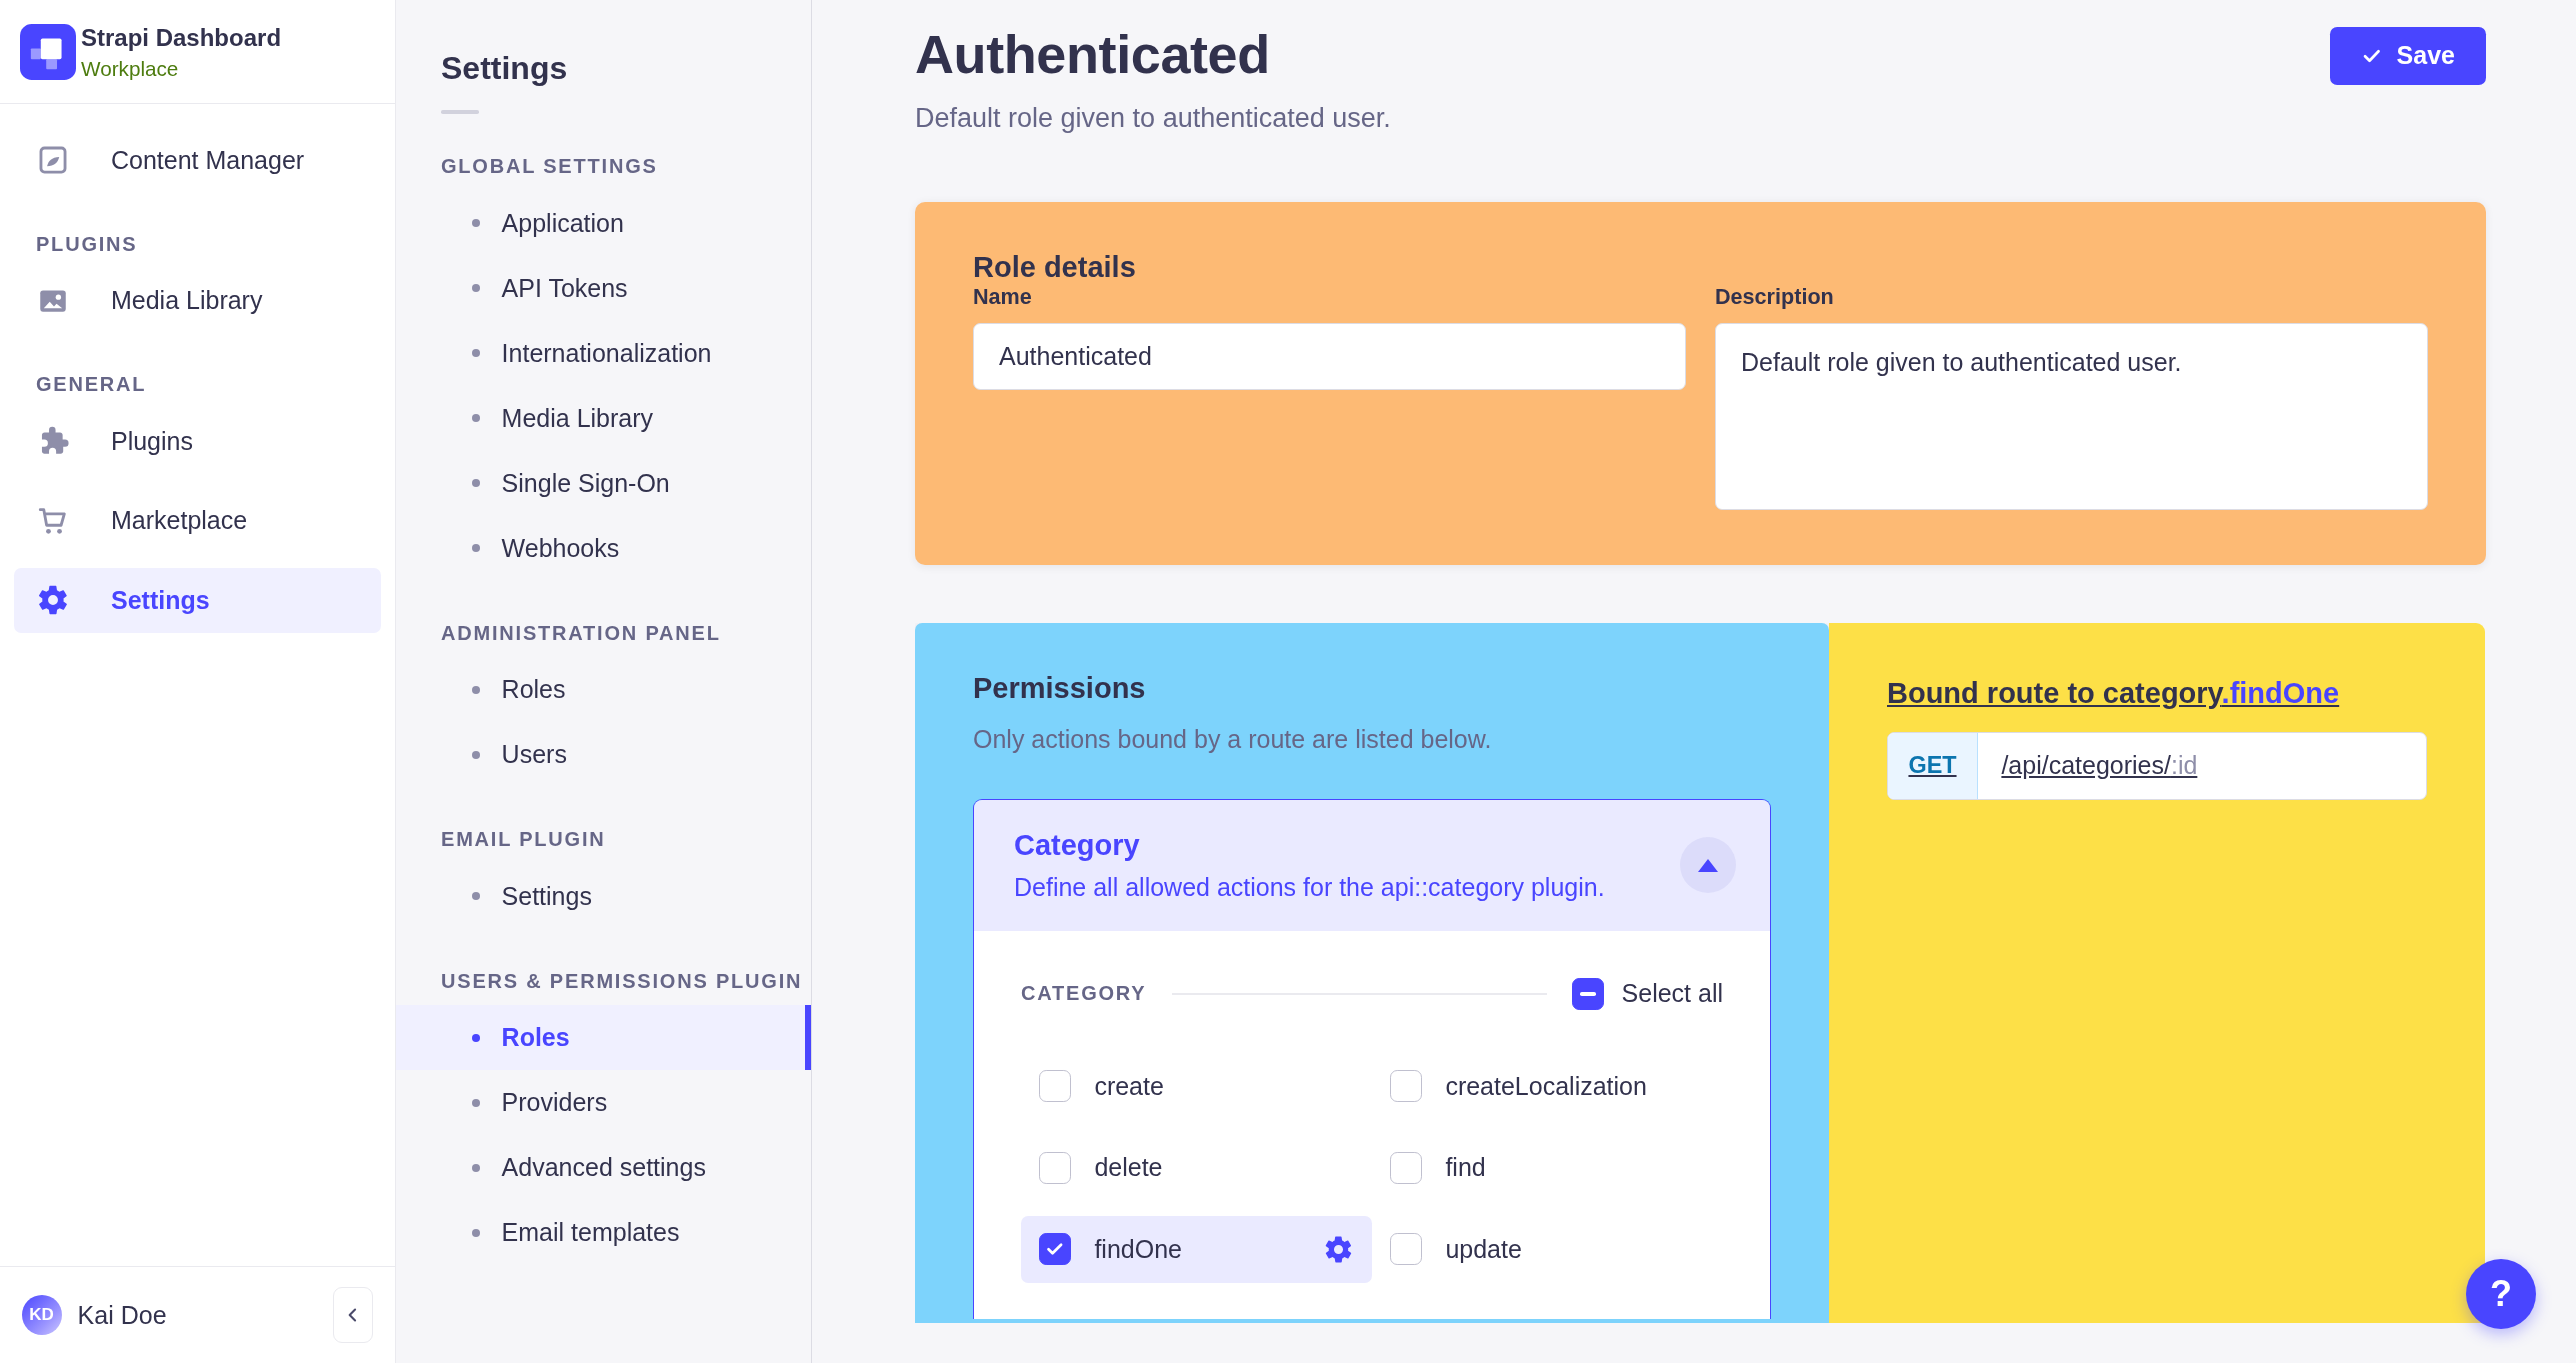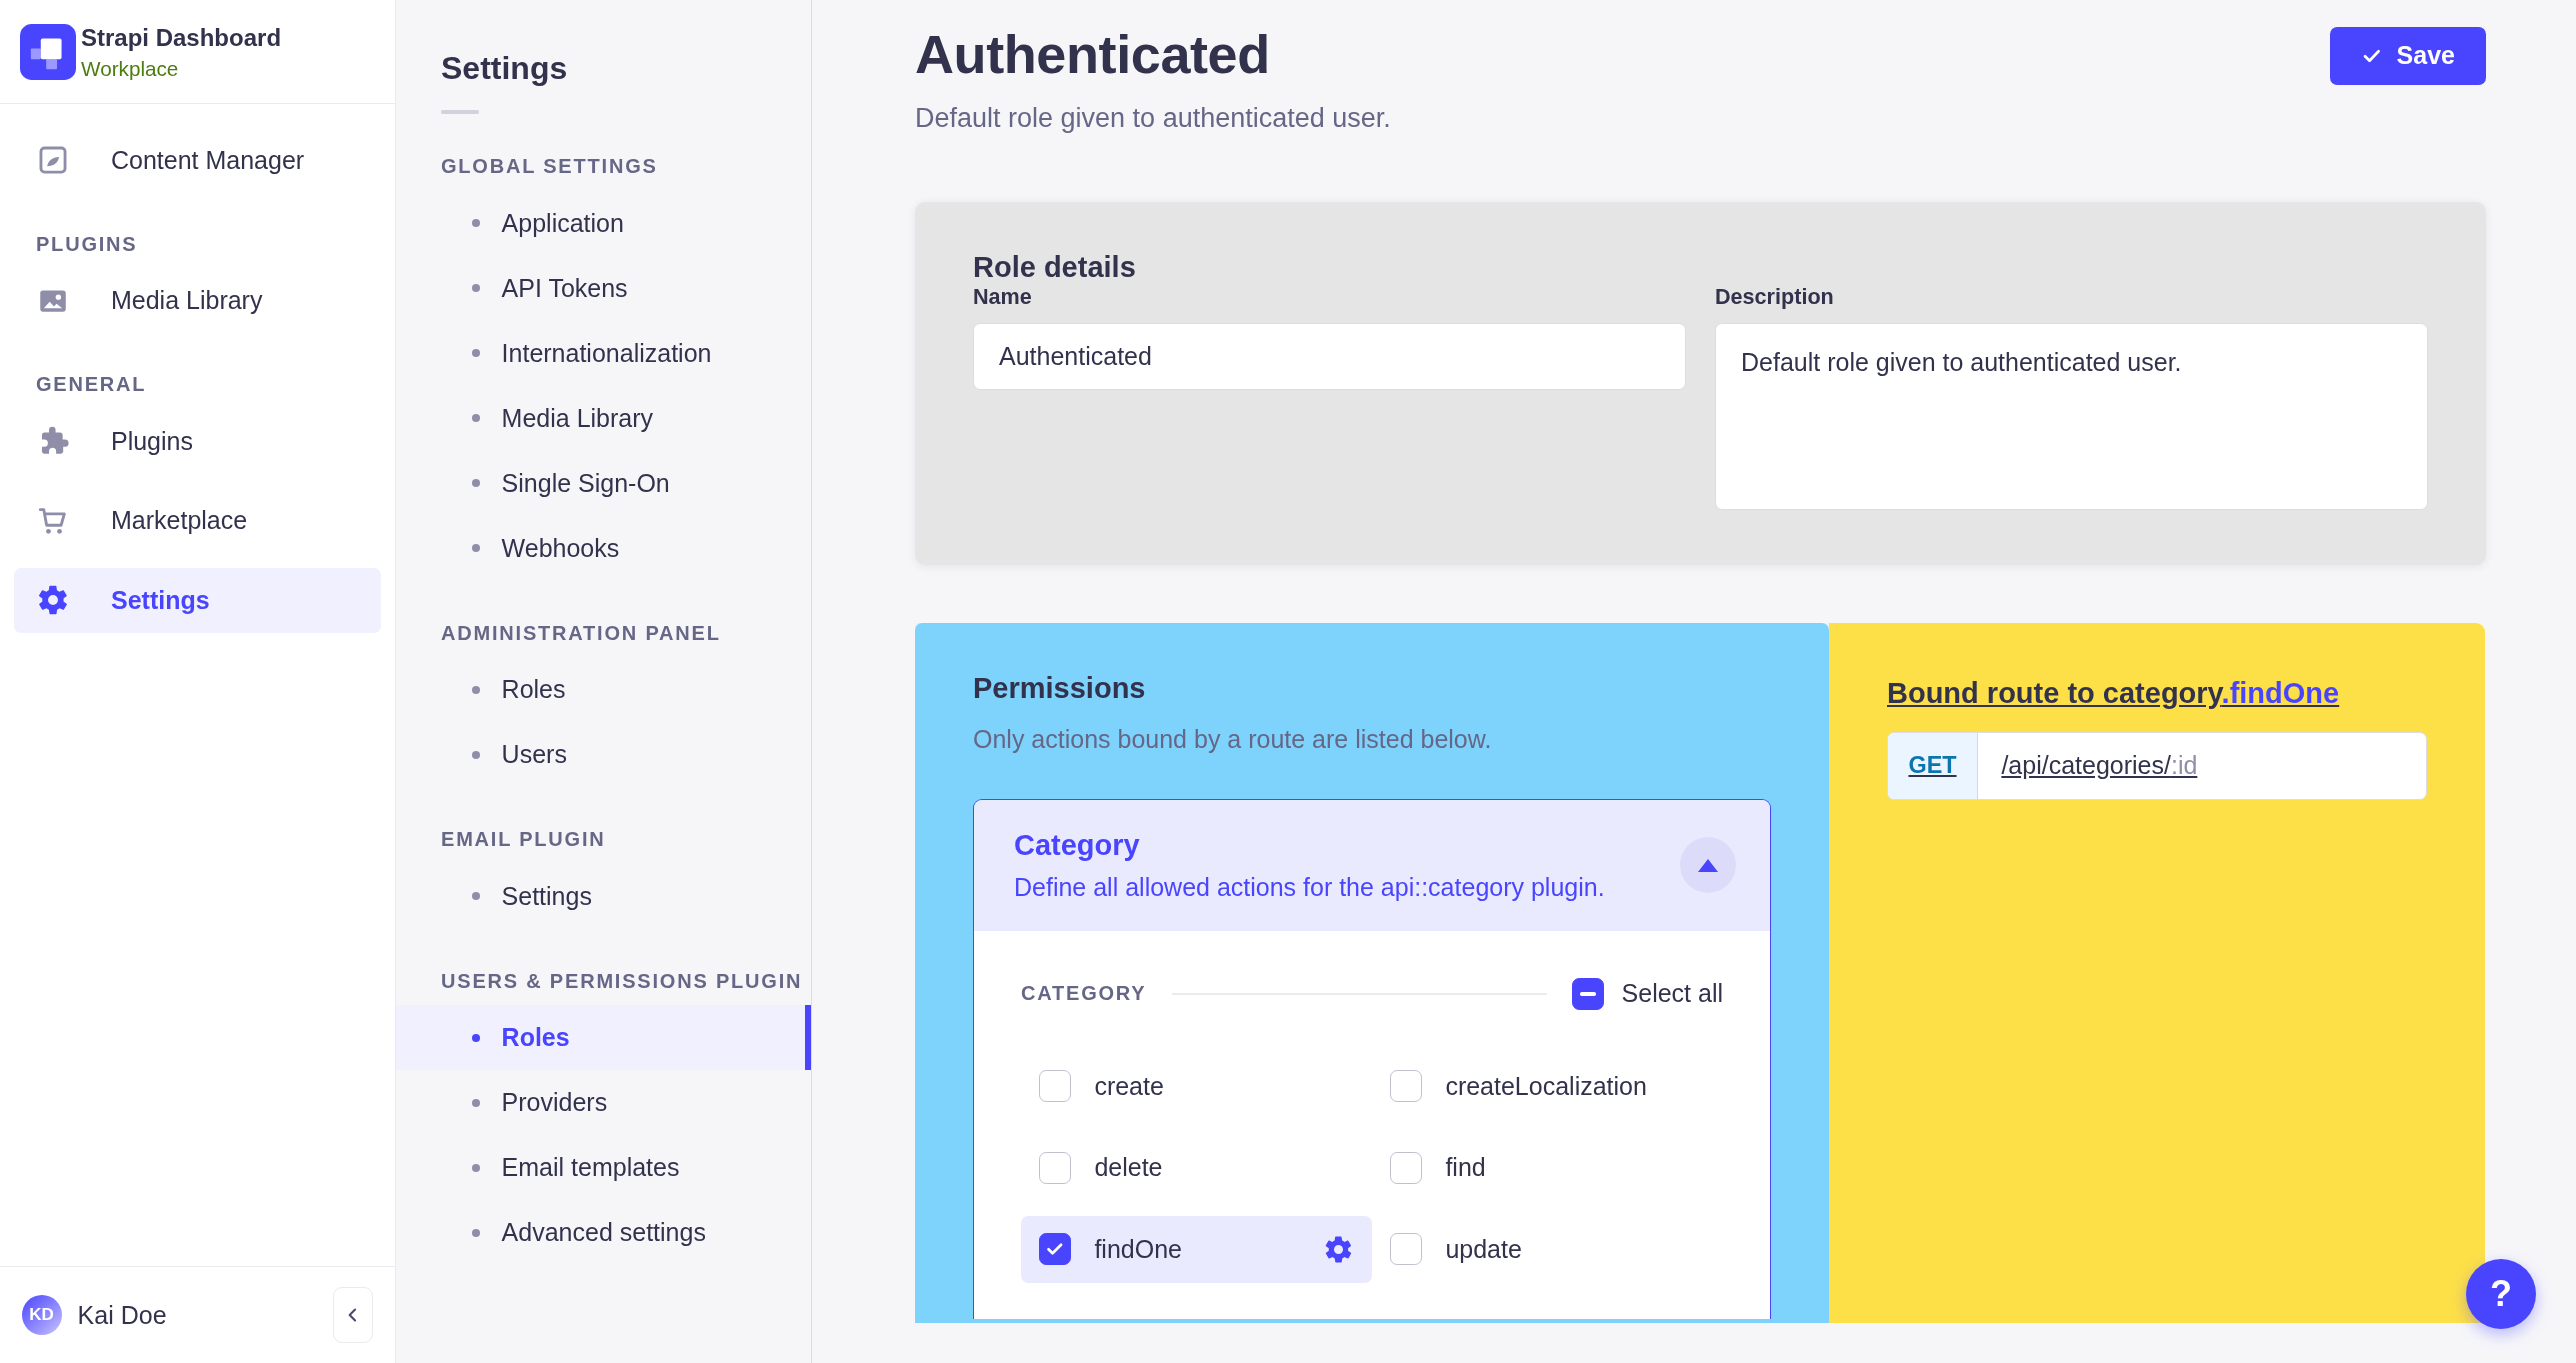--- a/index.html
+++ b/index.html
@@ -80,21 +80,21 @@
   .page-header { display: flex; justify-content: space-between; align-items: flex-start; margin-top: 23.4px; }
   .page-title { font-size: 54px; font-weight: bold; color: #32324d; letter-spacing: -0.4px; }
   .page-sub { margin-top: 18px; font-size: 27px; color: #666687; }
   .save-btn {
     margin-top: 3.6px; height: 58px; padding: 0 31px; border: none; border-radius: 7.2px;
     background: #4945ff; color: #fff; font-size: 25px; font-weight: bold;
     font-family: inherit; display: flex; align-items: center; gap: 14.4px; cursor: pointer;
   }
   .save-btn svg { width: 21.6px; height: 21.6px; }
 
-  .card { background: #e5e5e5; border-radius: 10px; box-shadow: 0 1.8px 9px rgba(33,33,52,0.08); }
+  .card { background: #fdba74; border-radius: 10px; box-shadow: 0 1.8px 9px rgba(33,33,52,0.08); }
   .role-card { margin-top: 68px; padding: 49px 58px 52px; }
   .card-h2 { font-size: 29px; font-weight: bold; color: #32324d; }
   .fields { display: flex; gap: 29px; }
   .field { flex: 1; }
   .field-label { font-size: 21.6px; font-weight: bold; color: #32324d; margin-bottom: 12.6px; }
   .text-input {
     width: 100%; height: 67px; border: 1.8px solid #dcdce4; border-radius: 7.2px;
     padding: 0 25px; font-size: 25px; color: #32324d; font-family: inherit; background: #fff; outline: none;
   }
   .text-area {
@@ -306,25 +306,25 @@
       <div class="subitem active">
           <span class="bullet"></span>
           <span>Roles</span>
         </div>
       <div class="subitem">
           <span class="bullet"></span>
           <span>Providers</span>
         </div>
       <div class="subitem">
           <span class="bullet"></span>
+          <span>Advanced settings</span>
+        </div>
+      <div class="subitem">
+          <span class="bullet"></span>
           <span>Email templates</span>
-        </div>
-      <div class="subitem">
-          <span class="bullet"></span>
-          <span>Advanced settings</span>
         </div>
     </div>
   </aside>
 
   <main class="main">
     <div class="page-header">
       <div>
         <h1 class="page-title">Authenticated</h1>
         <p class="page-sub">Default role given to authenticated user.</p>
       </div>

